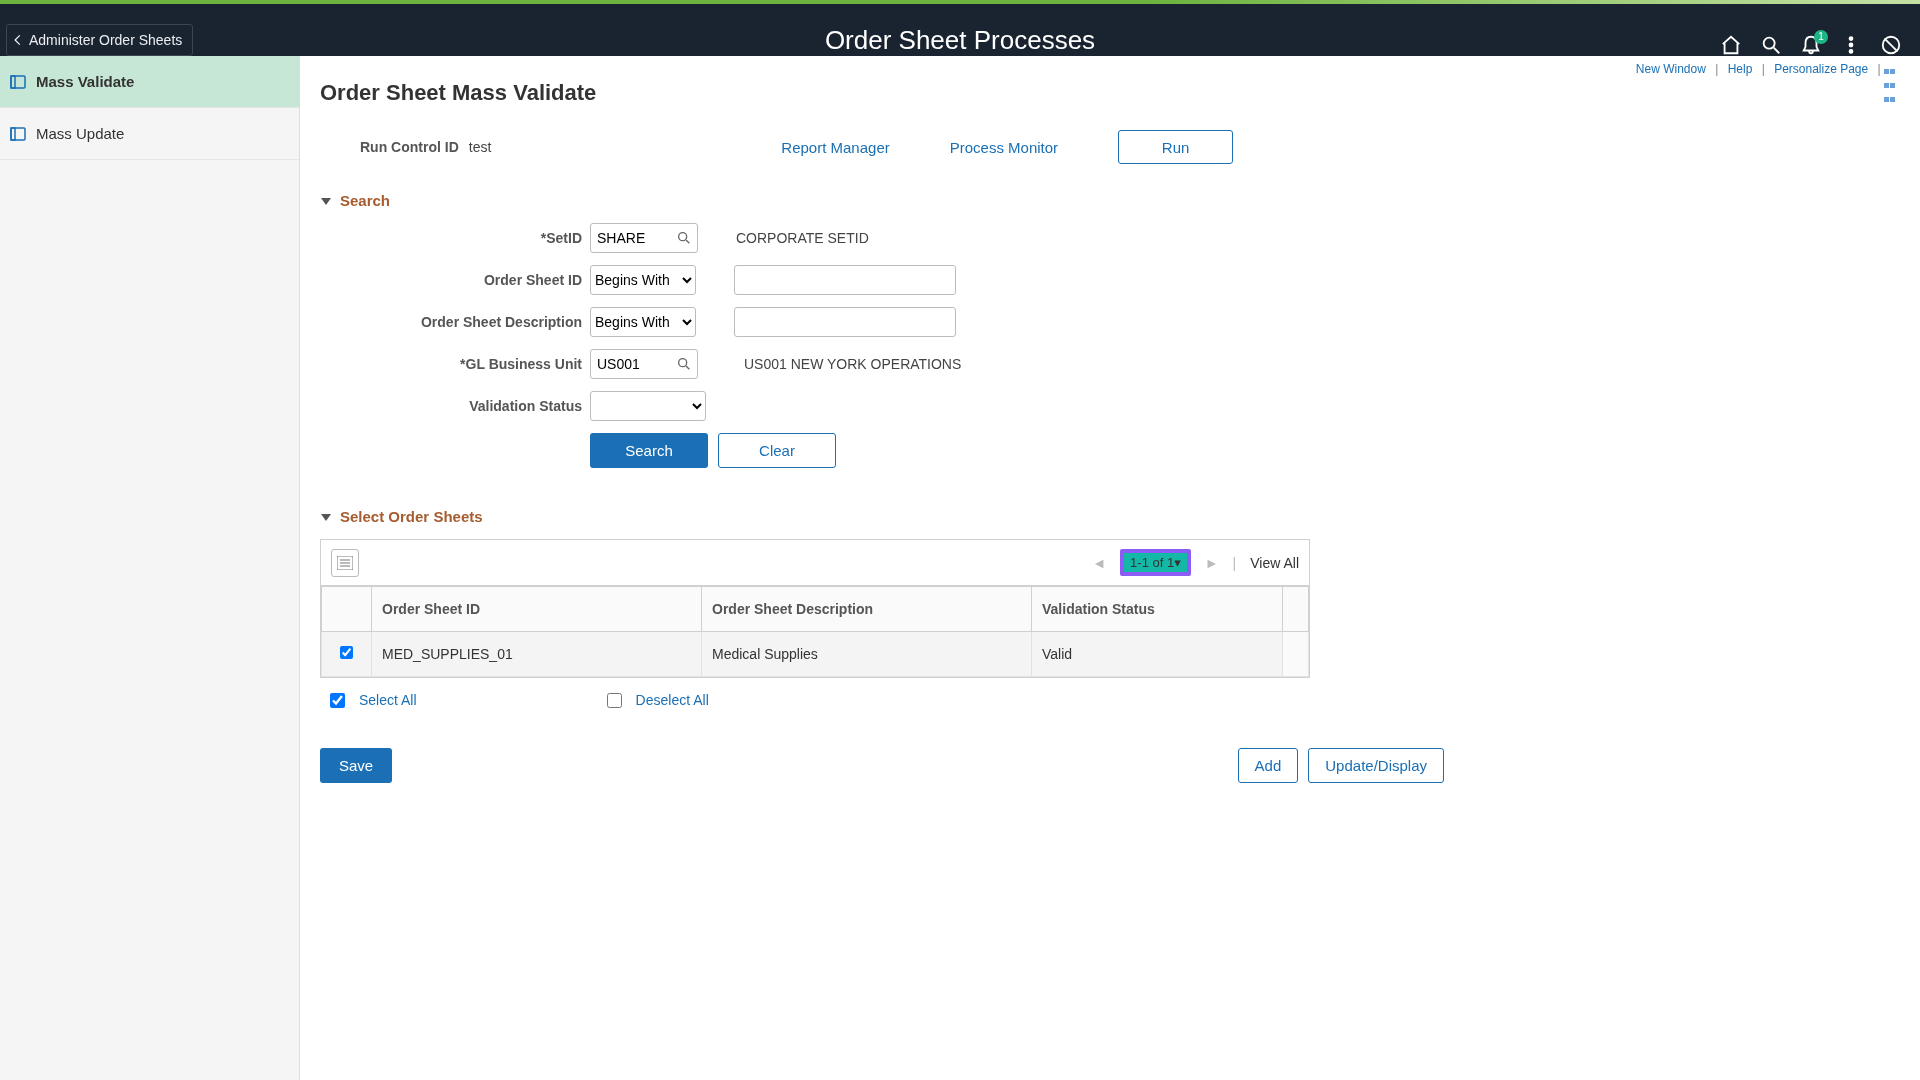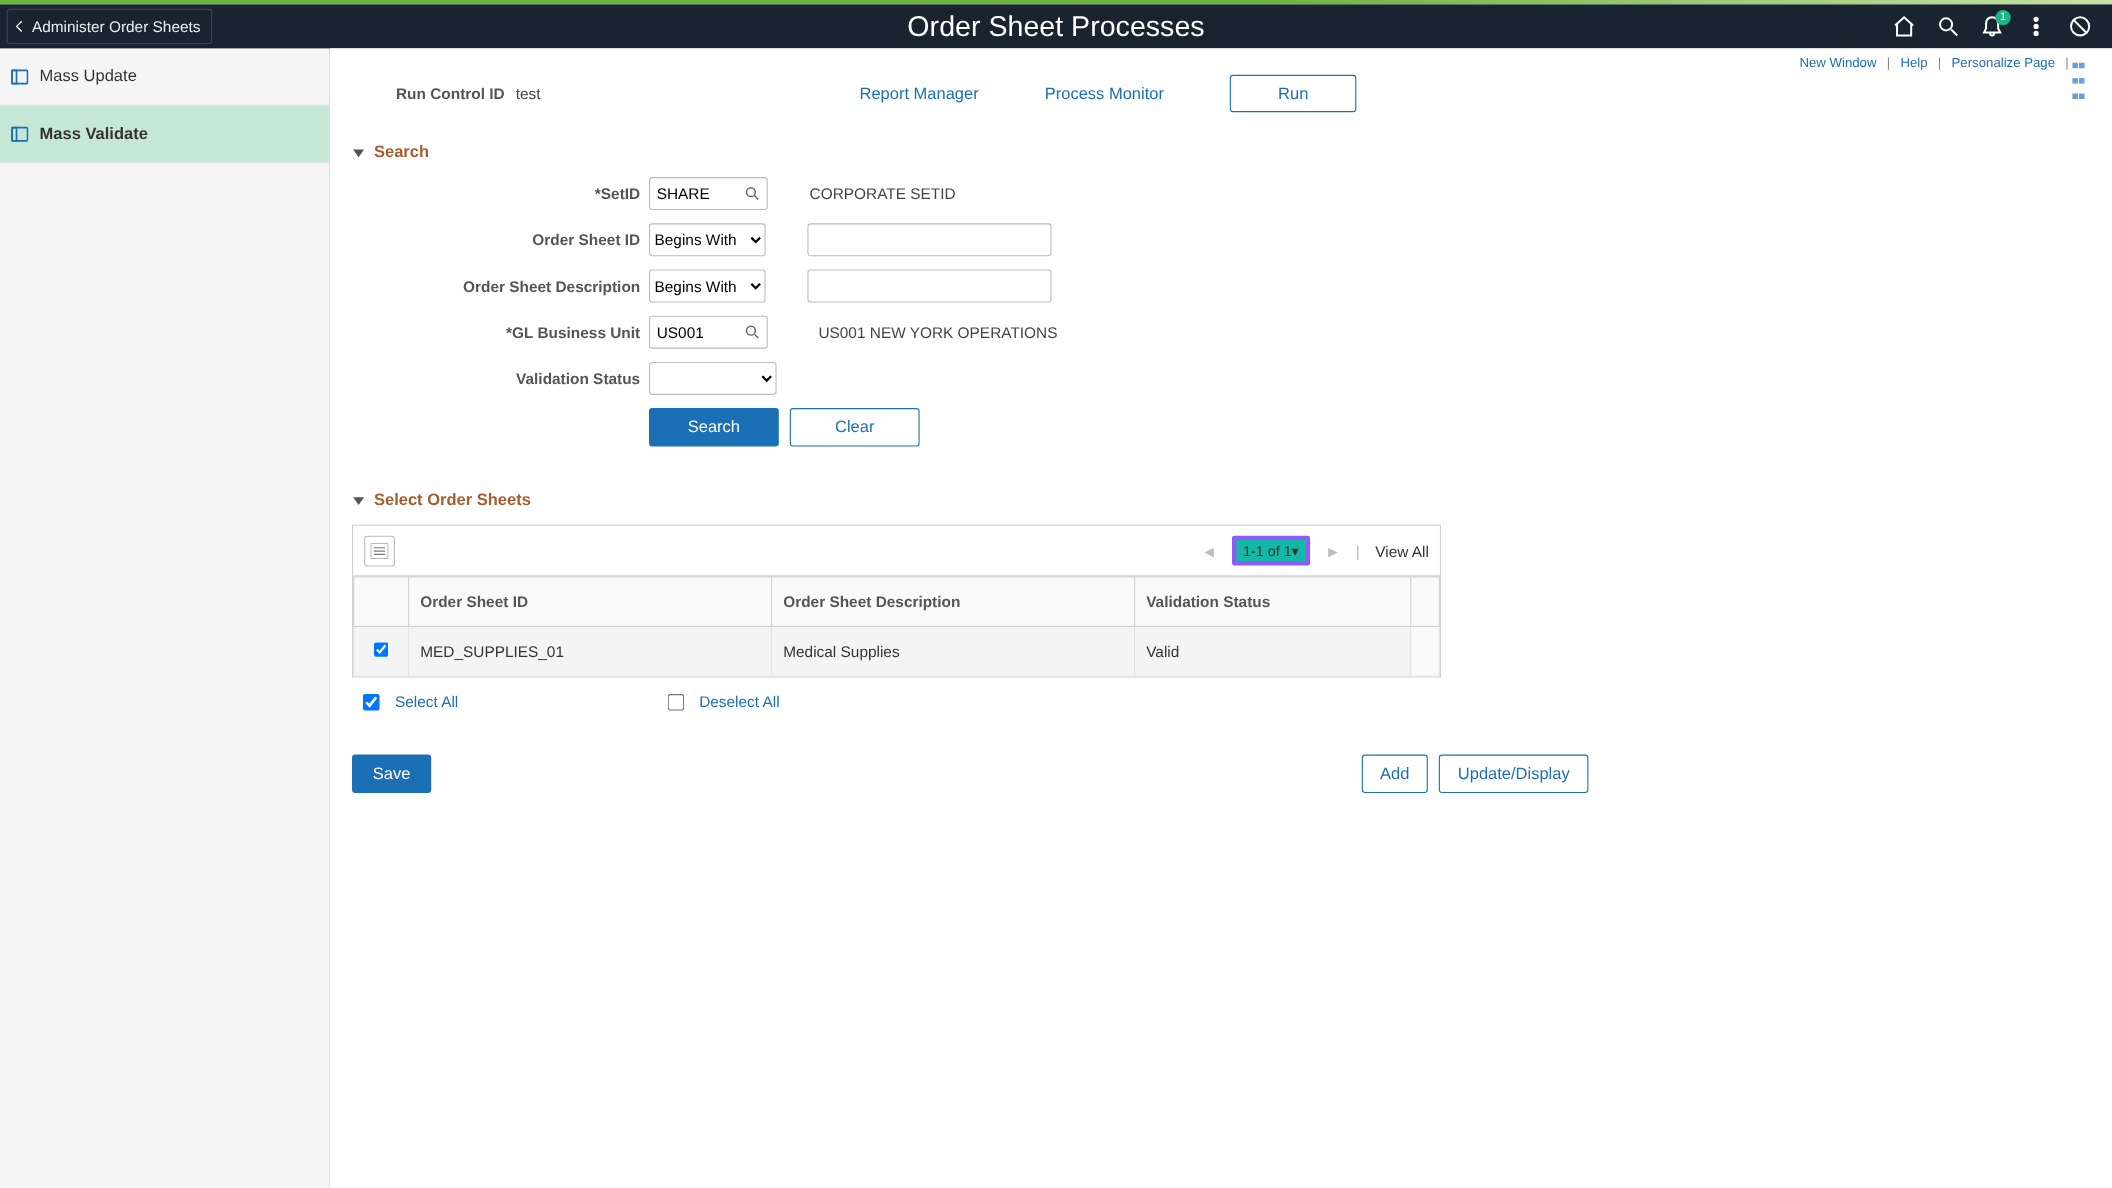--- a/index.html
+++ b/index.html
@@ -2,21 +2,21 @@
 <html><head>
 <meta charset="utf-8">
 <style>
   * { box-sizing: border-box; margin: 0; padding: 0; font-family: Arial, Helvetica, sans-serif; }
   body { width: 1920px; height: 1080px; overflow: hidden; background: #fff; font-size: 14px; color: #333; }
 
   
   .accent-bar { height: 4px; background: linear-gradient(to right, #6db33f 0%, #6db33f 60%, #c5e1a5 100%); }
 
   
-  .header { height: 40px; background: #1a2330; display: flex; align-items: center; color: #fff; position: relative; }
+  .header { height: 52px; background: #1a2330; display: flex; align-items: flex-end; color: #fff; position: relative; }
   .back-btn { display: flex; align-items: center; height: 32px; margin-left: 6px; padding: 0 10px 0 4px; border: 1px solid #3a4656; border-radius: 3px; cursor: pointer; }
   .back-btn svg { width: 14px; height: 14px; }
   .back-btn span { font-size: 14px; margin-left: 4px; color: #eaeef3; }
   .header-title { position: absolute; left: 50%; transform: translateX(-50%); font-size: 26px; color: #fff; }
   .header-icons { margin-left: auto; display: flex; align-items: center; gap: 18px; padding-right: 18px; }
   .hicon { width: 22px; height: 22px; display: flex; align-items: center; justify-content: center; cursor: pointer; position: relative; }
   .hicon svg { width: 22px; height: 22px; stroke: #fff; fill: none; stroke-width: 2; }
   .notif-badge { position: absolute; top: -4px; right: -6px; background: #1db584; color: #fff; border-radius: 8px; font-size: 10px; padding: 0 4px; line-height: 14px; min-width: 14px; text-align: center; }
 
   
@@ -130,45 +130,46 @@
       <svg viewBox="0 0 24 24">
           <circle cx="12" cy="12" r="9"></circle>
           <path d="M5 5 L19 19"></path>
         </svg>
     </div>
   </div>
 </div>
 
 <div class="body-row">
   <div class="sidebar">
+    <div class="side-item active">
+      <svg class="side-icon" viewBox="0 0 16 16">
+          <rect x="1" y="2" width="14" height="12" rx="1"></rect>
+          <rect x="1" y="2" width="4" height="12"></rect>
+        </svg>
+      <span>Mass Validate</span>
+    </div>
     <div class="side-item">
       <svg class="side-icon" viewBox="0 0 16 16">
           <rect x="1" y="2" width="14" height="12" rx="1"></rect>
           <rect x="1" y="2" width="4" height="12"></rect>
         </svg>
       <span>Mass Update</span>
-    </div>
-    <div class="side-item active">
-      <svg class="side-icon" viewBox="0 0 16 16">
-          <rect x="1" y="2" width="14" height="12" rx="1"></rect>
-          <rect x="1" y="2" width="4" height="12"></rect>
-        </svg>
-      <span>Mass Validate</span>
     </div>
   </div>
 
   <div class="main">
     <div class="page-links">
       <a href="#">New Window</a><span class="sep"> | </span>
       <a href="#">Help</a><span class="sep"> | </span>
       <a href="#">Personalize Page</a><span class="sep"> | </span>
       <span class="page-squares"><span></span><span></span><span></span><span></span><span></span><span></span></span>
     </div>
 
     <div class="content">
+      <h1 class="page-title">Order Sheet Mass Validate</h1>
 
       <div class="run-row">
         <span class="label">Run Control ID</span>
         <span class="value">test</span>
         <div class="run-links">
           <a href="#">Report Manager</a>
           <a href="#">Process Monitor</a>
           <button class="run-btn">Run</button>
         </div>
       </div>

